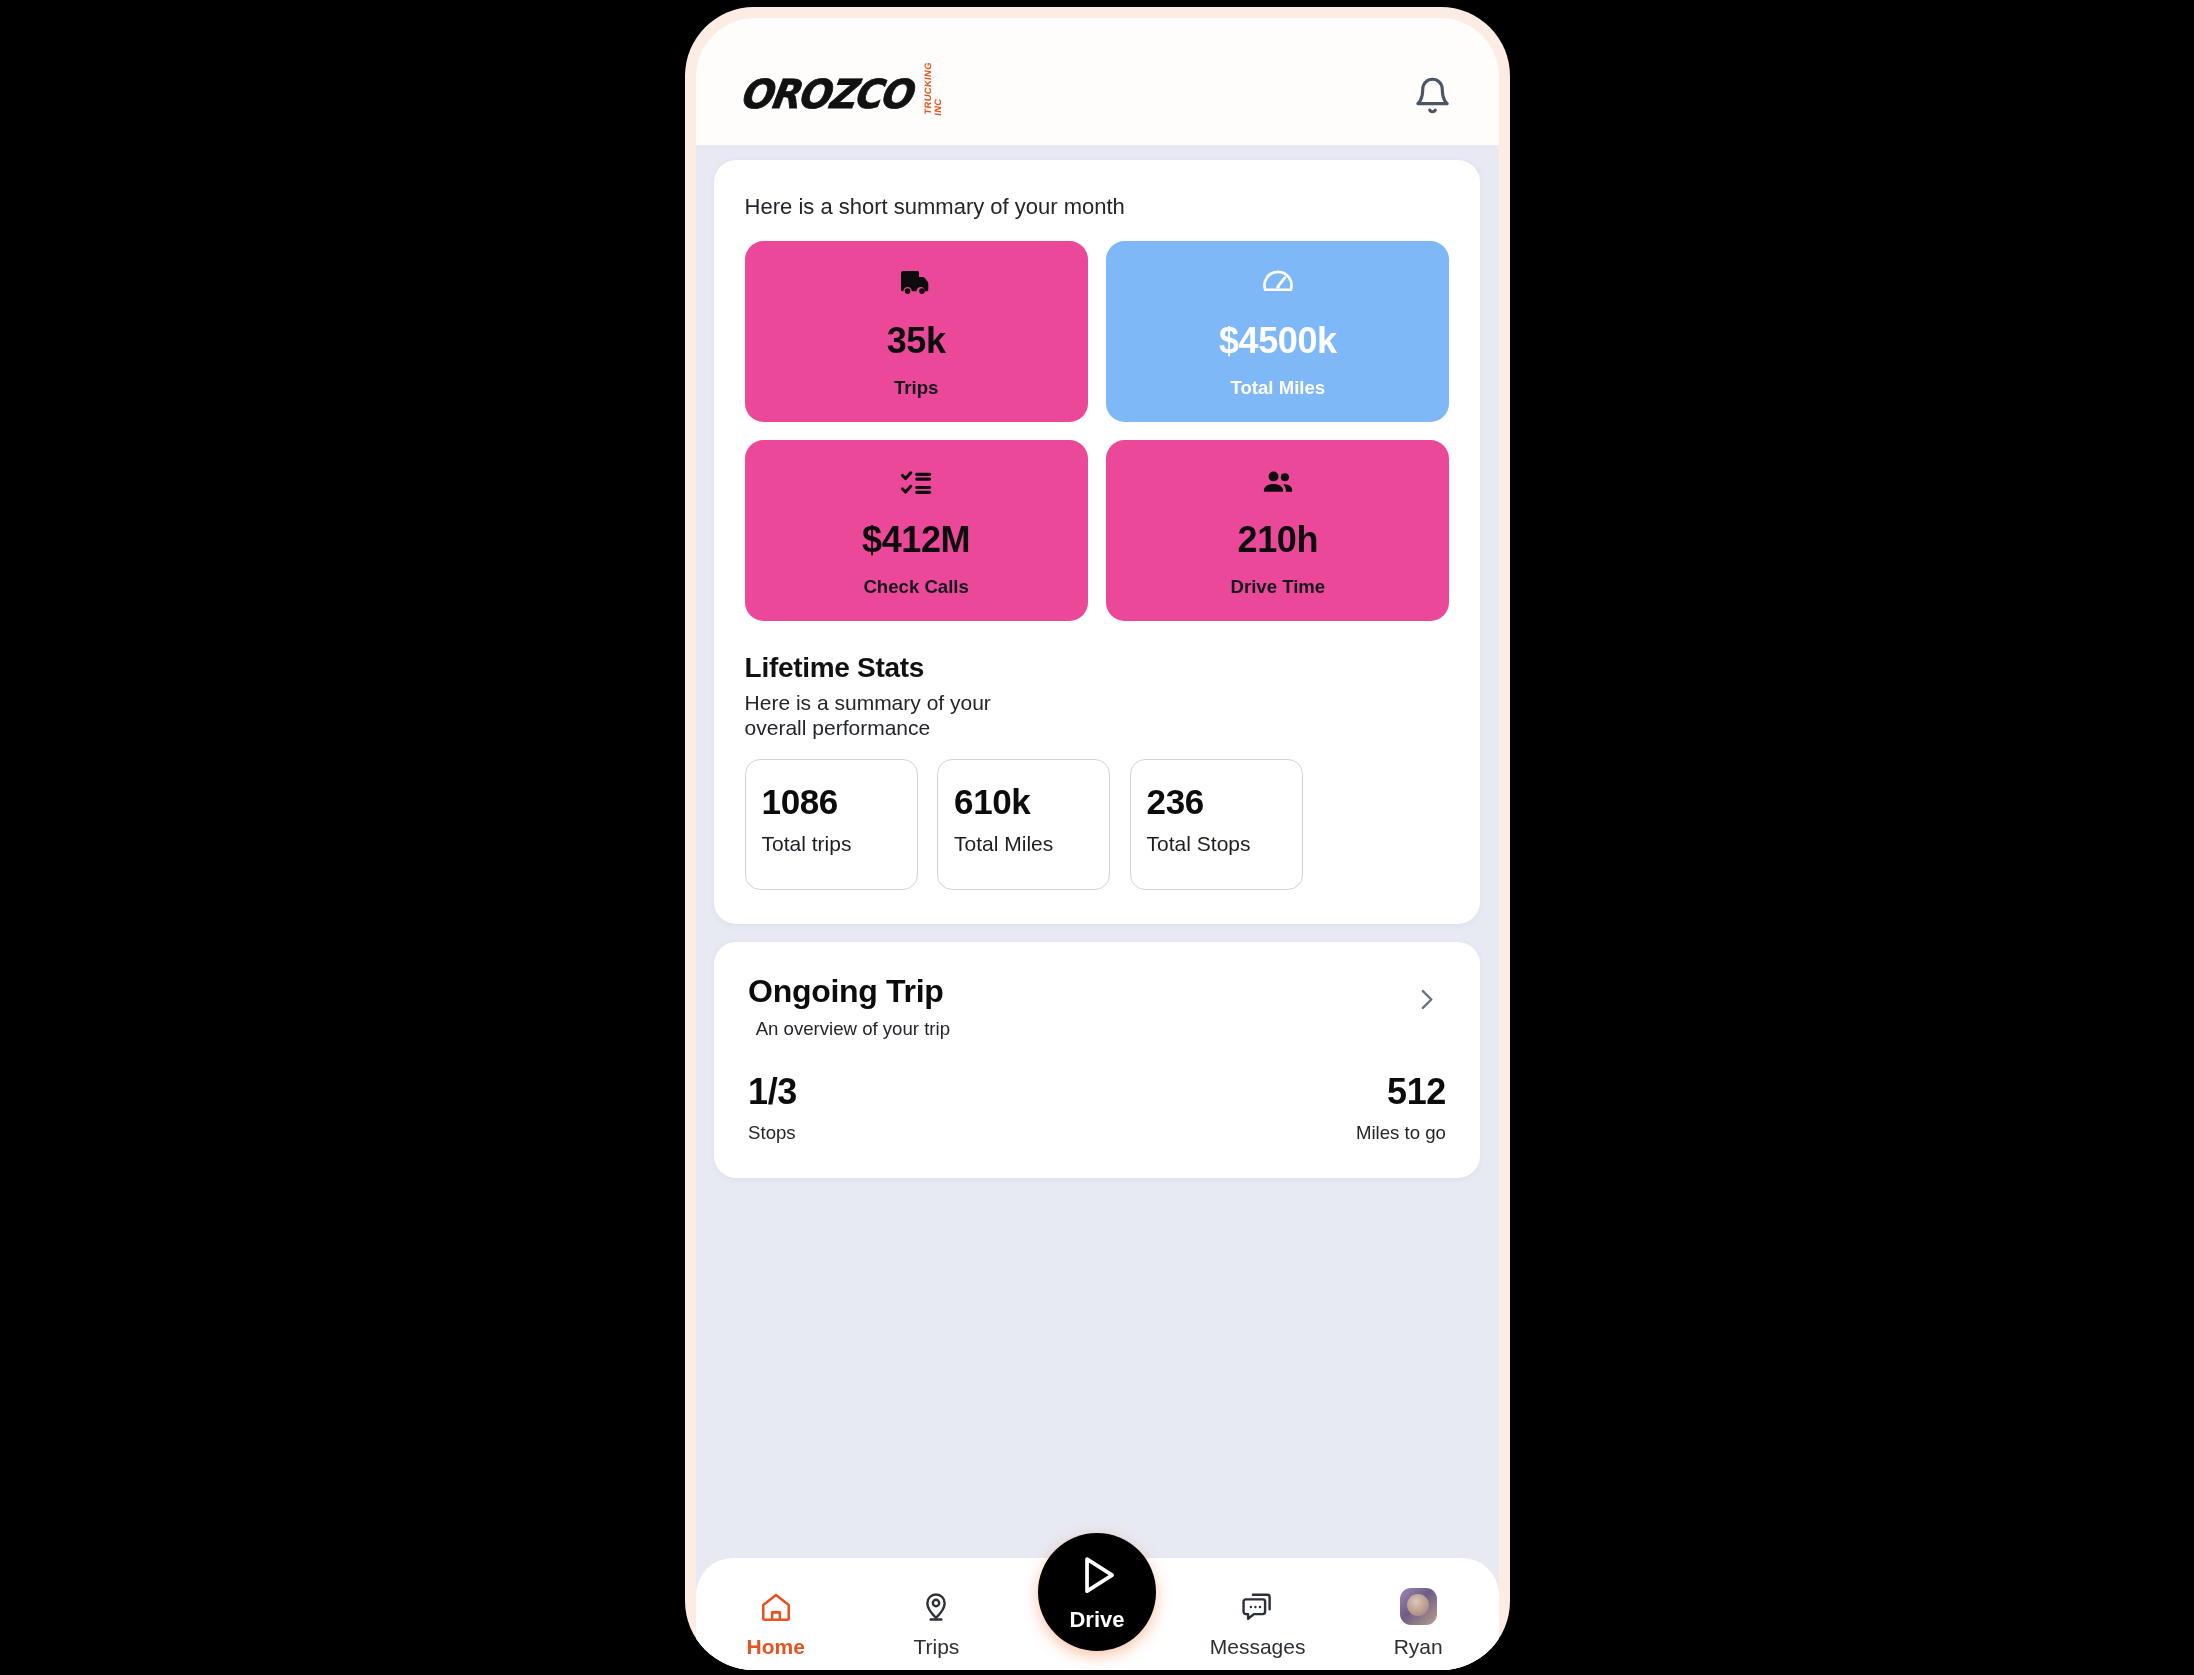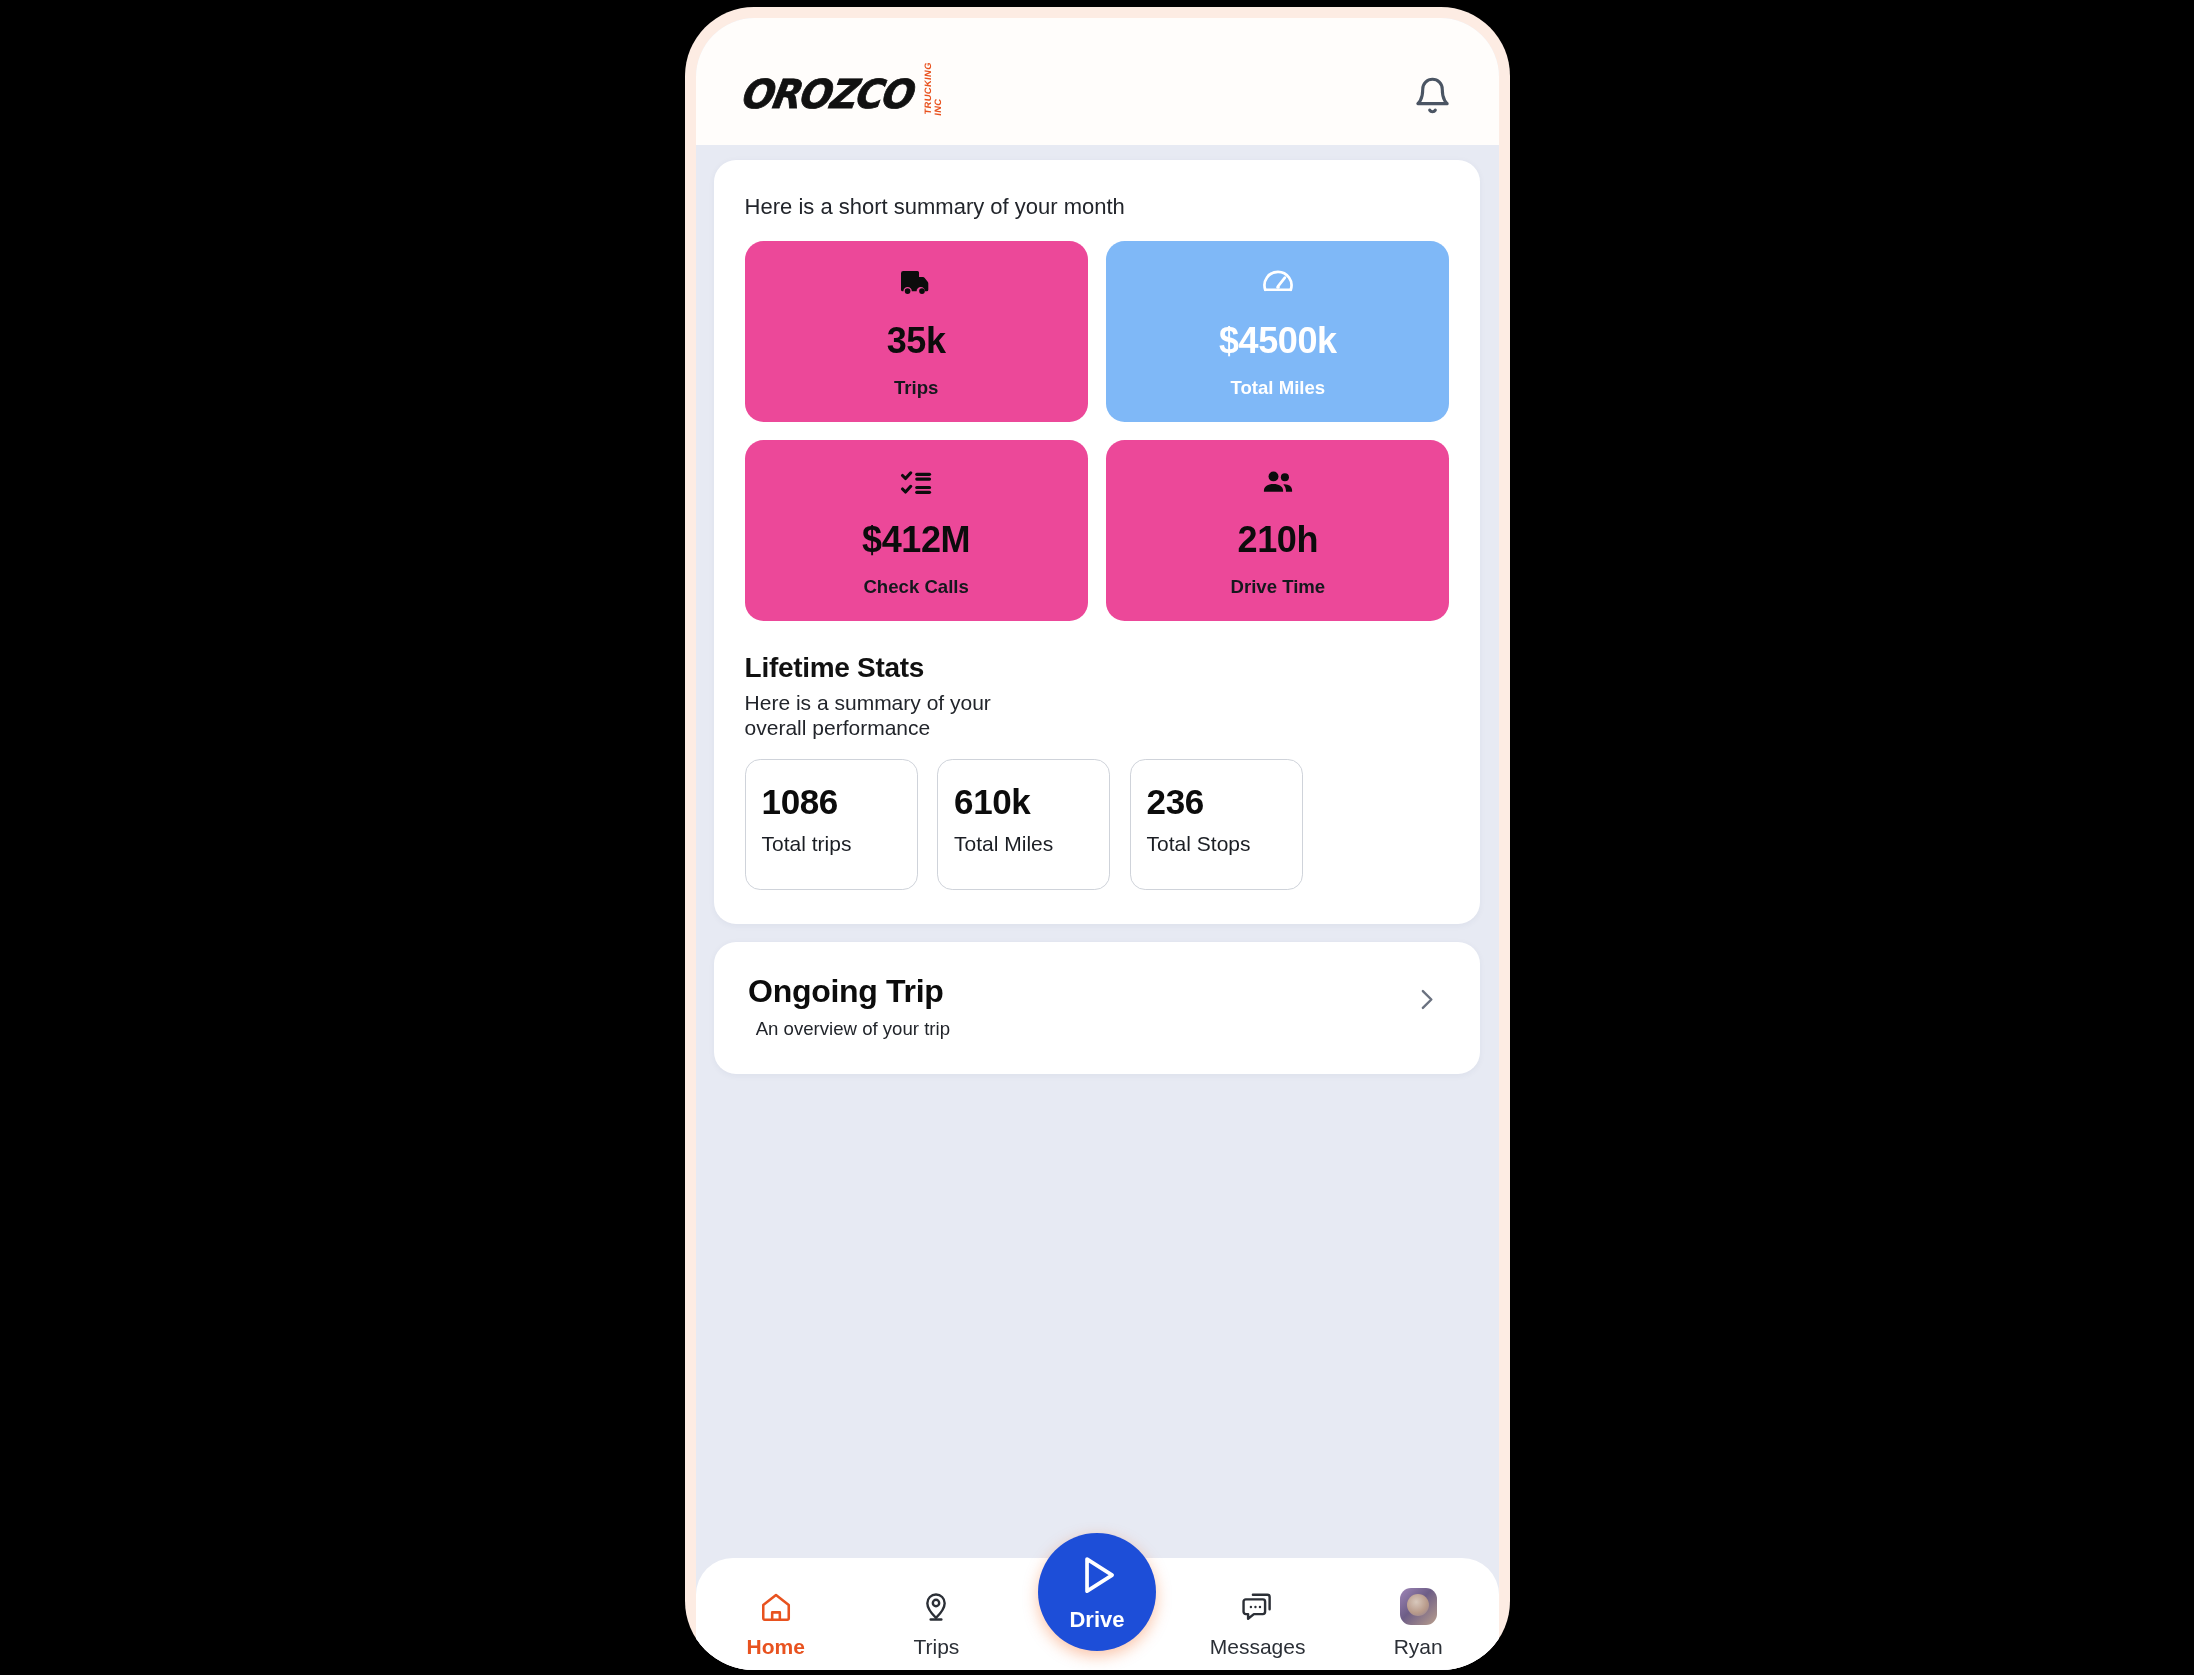--- a/index.html
+++ b/index.html
@@ -116,21 +116,21 @@
     background:linear-gradient(135deg,#9f86b8 0%,#6d5d86 45%,#b99f8d 100%);
     position:relative;
   }
   .avatar::after{
     content:""; position:absolute; left:7.6px; top:6px; width:22px; height:22px;
     border-radius:50%; background:radial-gradient(circle at 42% 36%, #d8c8bc 0%, #b89a8a 58%, #8d7d93 100%);
   }
   .drive-btn {
     position:absolute; left:50%; top:0; transform:translateX(-50%);
     width:118px; height:118px; border-radius:50%;
-    background:#1d4ed8; box-shadow:0 5.1px 15.2px rgba(242,87,10,.35);
+    background:#000000; box-shadow:0 5.1px 15.2px rgba(242,87,10,.35);
     display:flex; flex-direction:column; align-items:center; justify-content:center;
     gap:1.7px; cursor:pointer; z-index:5;
   }
   .drive-lab { font-size:22px; font-weight:700; color:#fff; }
 </style>
 </head>
 <body>
 
 <div class="stage">
   <div class="phone-frame">
@@ -238,20 +238,30 @@
             <div>
               <div class="og-title">Ongoing Trip</div>
               <div class="og-sub">An overview of your trip</div>
             </div>
             <div class="og-chevron">
               <svg width="29" height="29" viewBox="0 0 24 24" fill="none" stroke="#6b7280" stroke-width="2" stroke-linecap="round" stroke-linejoin="round">
                 <path d="M9 5l7 7-7 7"></path>
               </svg>
             </div>
           </div>
+          <div class="og-stats">
+            <div class="og-col">
+              <div class="og-val">1/3</div>
+              <div class="og-lab">Stops</div>
+            </div>
+            <div class="og-col right">
+              <div class="og-val">512</div>
+              <div class="og-lab">Miles to go</div>
+            </div>
+          </div>
         </div>
 
       </div>
 
       <div class="navwrap">
         <div class="navbar">
 
           <div class="nav-item active">
             <div class="nav-ico">
               <svg width="34" height="34" viewBox="0 0 24 24" fill="none" stroke="#e8521f" stroke-width="1.8" stroke-linecap="round" stroke-linejoin="round">

